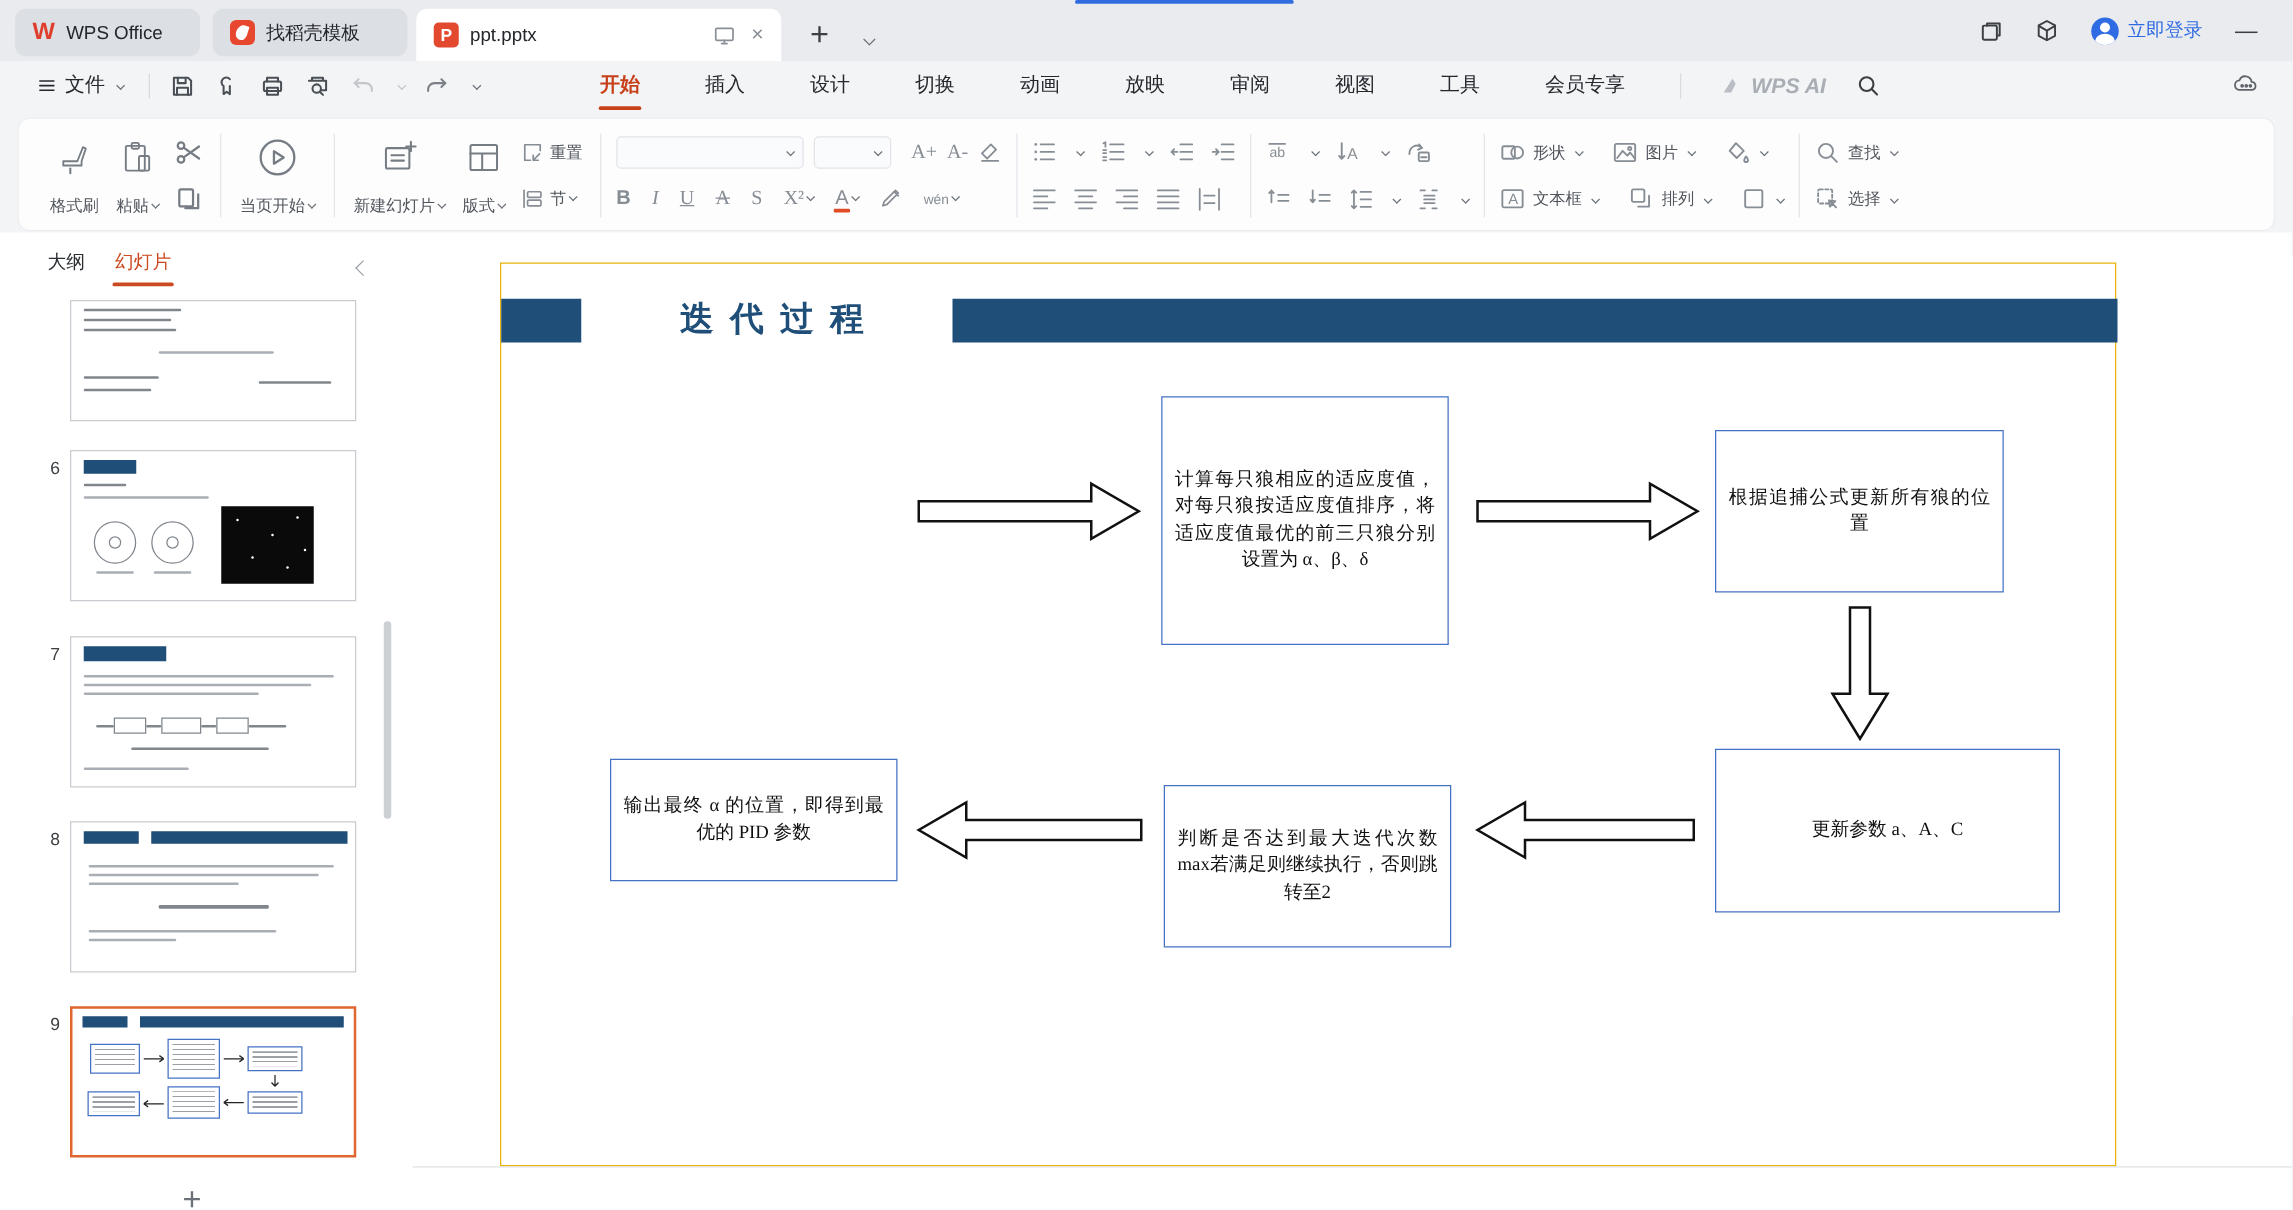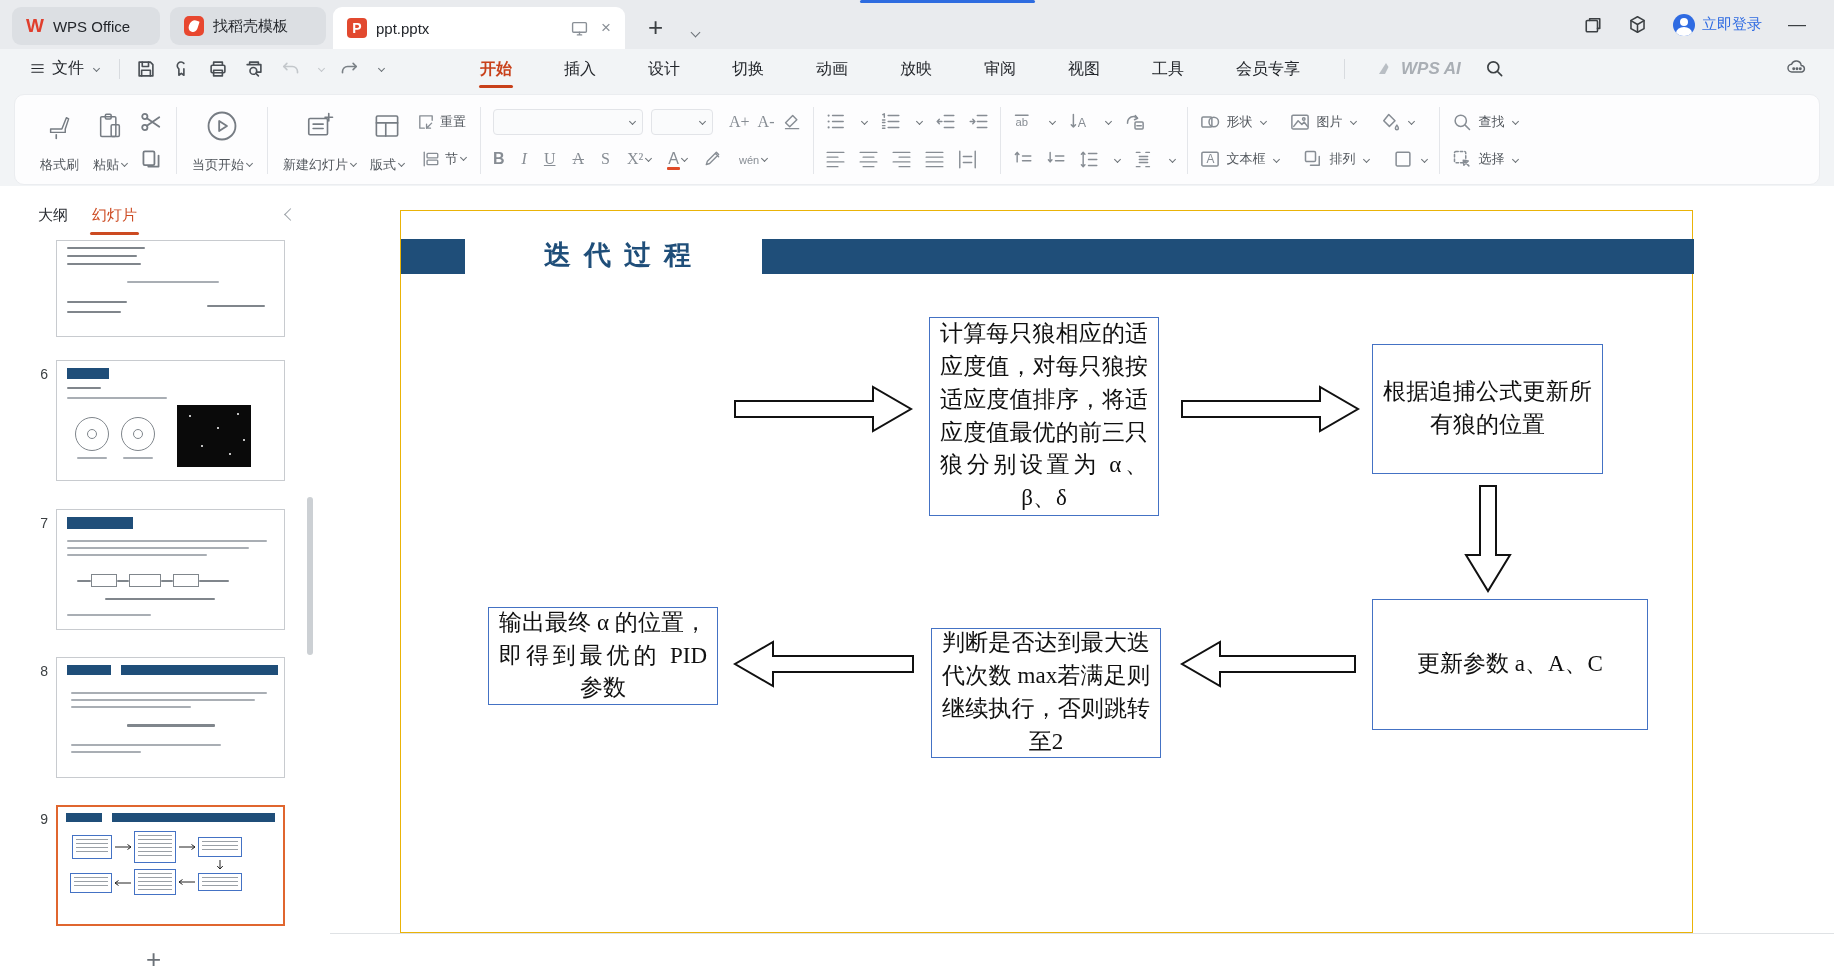--- a/index.html
+++ b/index.html
@@ -41,41 +41,41 @@
   .wpsai { display:flex; align-items:center; gap:8px; color:#a9aeb4; font-size:17px; font-weight:bold; font-style:italic; margin-left:22px; }
   .menusearch { margin-left:24px; }
   .cloudbtn { position:absolute; right:26px; top:56px; }
 
   
   .ribbon { position:absolute; left:14px; top:94px; width:1806px; height:91px; background:#fdfdfe; border:1px solid #ebedf0; border-radius:10px; display:flex; align-items:stretch; padding:6px 10px 4px 18px; }
   .rib-label { font-size:13px; color:#51565c; white-space:nowrap; text-align:center; }
   .bigcol { display:flex; flex-direction:column; align-items:center; justify-content:space-between; padding:4px 7px 6px; }
   .bigcol .icw { height:42px; display:flex; align-items:center; }
   .stack2 { display:flex; flex-direction:column; justify-content:space-around; padding:2px 6px; }
-  .srow { display:flex; align-items:center; gap:5px; height:34px;justify-content:flex-end; }
+  .srow { display:flex; align-items:center; gap:5px; height:34px; }
   .vdiv { width:1px; background:#e4e6ea; margin:6px 8px; }
   .tworow { display:flex; flex-direction:column; justify-content:space-around; padding:2px 4px; }
   .trow { display:flex; align-items:center; gap:14px; height:36px; }
   .combo { background:#fafbfc; border:1px solid #e2e4e8; border-radius:4px; height:26px; display:flex; align-items:center; justify-content:flex-end; padding:0 7px; }
   .combo.font { width:150px; } .combo.size { width:62px; }
   .fmt { font-size:16px; color:#878d94; font-family:"Liberation Serif",serif; }
   .fmt.b { font-weight:bold; font-family:"Liberation Sans",sans-serif; }
   .fmt.i { font-style:italic; }
   .fmt.u { text-decoration:underline; }
   .fmt.strike { text-decoration:line-through; }
   .fcolA { position:relative; font-size:16px; color:#878d94; }
   .fcolA:after { content:""; position:absolute; left:-1px; right:-1px; bottom:-3px; height:3px; background:#e04b28; border-radius:1px; }
   .phon { font-size:11px; color:#878d94; }
   svg.ig { stroke:#767c83; fill:none; stroke-width:1.3; stroke-linecap:round; stroke-linejoin:round; display:block; }
   svg.sic { stroke:#878d94; fill:none; stroke-width:1.2; stroke-linecap:round; stroke-linejoin:round; display:block; }
   .ribtxtrow { display:flex; align-items:center; gap:6px; height:36px; }
 
   
   .content { position:absolute; left:0; top:186px; width:1834px; height:782px; background:#ffffff; }
-  .side-hd { position:absolute; left:0; top:14px; width:330px; height:34px; display:flex; align-items:center; }
+  .side-hd { position:absolute; left:0; top:14px; width:330px; height:34px; display:flex; align-items:flex-start; }
   .side-tab { font-size:15px; color:#2b2e33; margin-left:38px; position:relative; padding-bottom:4px; }
   .side-tab.active { color:#cc4a21; margin-left:24px; }
   .side-tab.active:after { content:""; position:absolute; left:-2px; right:-2px; bottom:-6px; height:3px; background:#cc4a21; border-radius:2px; }
   .collapse { position:absolute; left:286px; top:10px; width:9px; height:9px; border-left:1.5px solid #9aa0a6; border-bottom:1.5px solid #9aa0a6; transform:rotate(45deg); }
 
   .thumb { position:absolute; left:56px; width:229px; background:#fff; border:1px solid #c8cbcf; overflow:hidden; }
   .thumb.sel { border:2px solid #e0662f; }
   .tnum { position:absolute; left:30px; width:18px; text-align:right; font-size:14px; color:#3c4043; }
   .chip { position:absolute; background:#1f4e79; }
   .bar2 { position:absolute; height:2px; background:#a9aeb4; border-radius:1px; }
@@ -86,21 +86,21 @@
   .blackimg { position:absolute; background:#0a0a0a; }
   .dotw { position:absolute; width:2px; height:2px; background:#fff; border-radius:50%; }
   .sb-scroll { position:absolute; left:307px; top:311px; width:6px; height:158px; background:#ccd0d4; border-radius:3px; }
   .addslide { position:absolute; left:146px; top:758px; font-size:26px; color:#6b7177; }
 
   
   .slide { position:absolute; left:400px; top:24px; width:1293px; height:723px; background:#fff; border:1px solid #eab308; }
   .t-barL { position:absolute; left:0; top:28px; width:64px; height:35px; background:#1f4e79; }
   .t-barR { position:absolute; left:361px; top:28px; width:932px; height:35px; background:#1f4e79; }
   .t-text { position:absolute; left:88px; top:26px; width:270px; text-align:center; font-size:27px; font-weight:bold; color:#1f4e79; letter-spacing:13px; font-family:"Liberation Serif","DejaVu Serif",serif; }
-  .fbox { position:absolute; border:1.6px solid #4472c4; background:#fff; display:flex; align-items:center; justify-content:center; padding:4px 10px; font-family:"Liberation Serif","DejaVu Serif",serif; font-size:23px; line-height:1.43; color:#101010; text-align:justify; text-align-last:center; }
+  .fbox { position:absolute; border:1.6px solid #4472c4; background:#fff; display:flex; align-items:center; justify-content:center; padding:4px 10px; font-family:"Liberation Serif","DejaVu Serif",serif; font-size:15px; line-height:1.43; color:#101010; text-align:justify; text-align-last:center; }
   .arrows { position:absolute; left:0; top:0; pointer-events:none; }
   .canvas-bottom { position:absolute; left:330px; top:747px; width:1504px; height:1px; background:#dfe2e5; }
 </style>
 </head>
 <body>
 
 <div class="app">
 
   <div class="tabstrip">
     <div class="toplight"></div>

